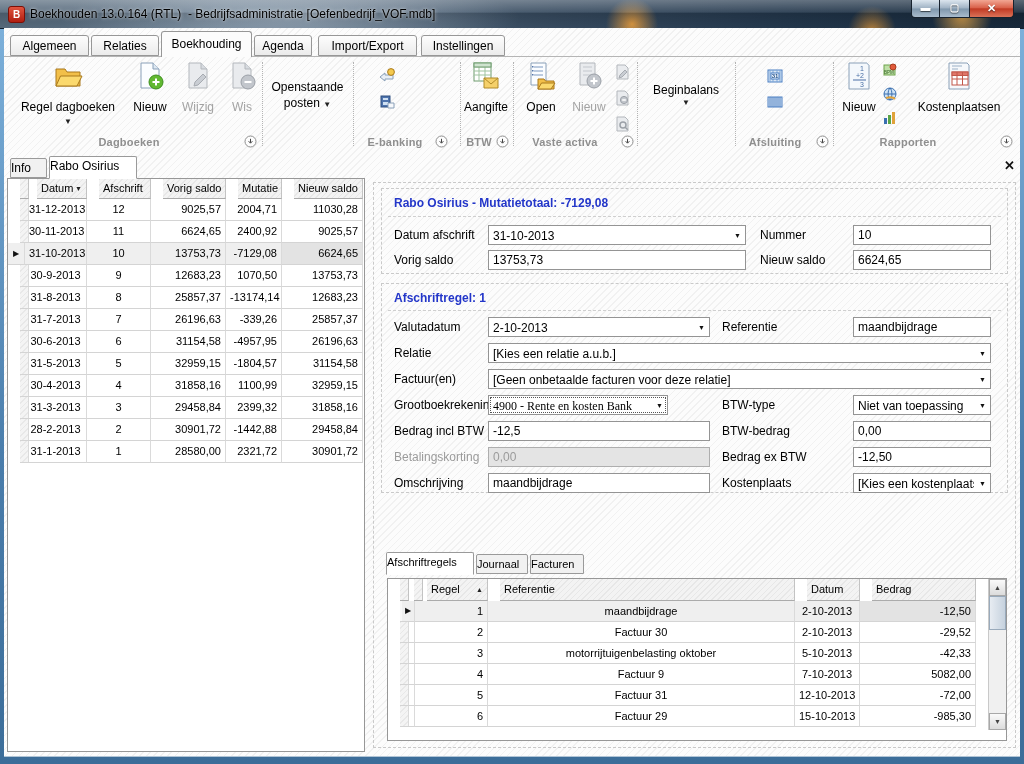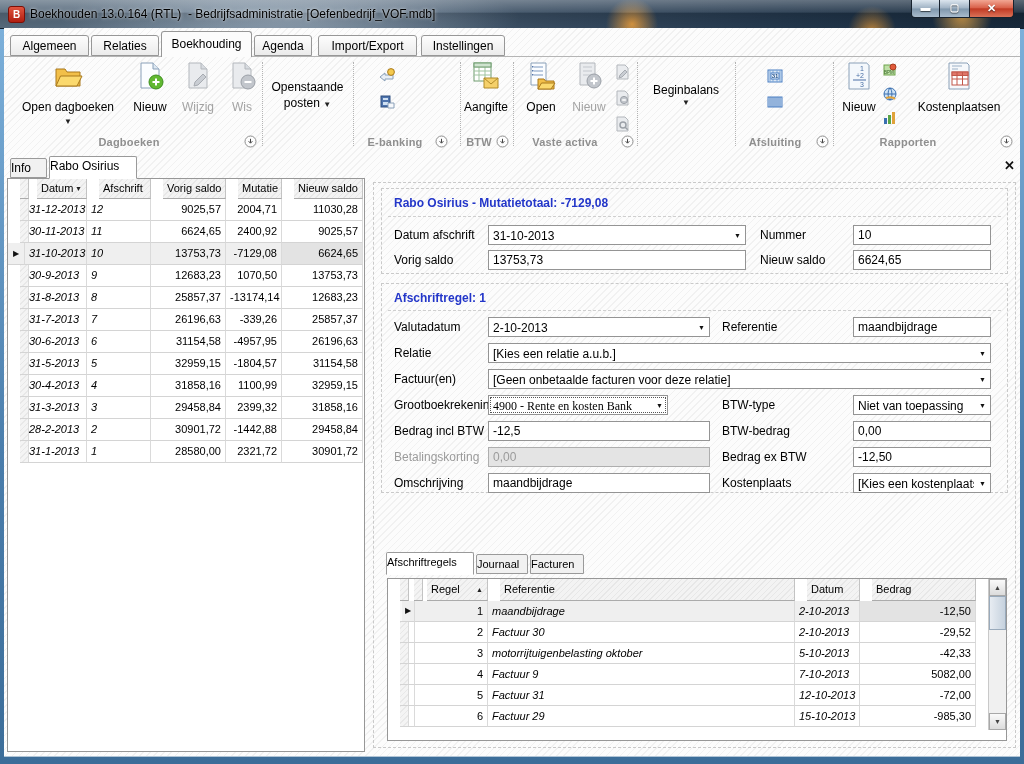--- a/index.html
+++ b/index.html
@@ -97,21 +97,21 @@
   .dhead{height:22px;line-height:21px;}
   .cell{
     box-sizing:border-box;border-right:1px solid #dadada;border-bottom:1px solid #d4d4d4;
     padding:0 4px;overflow:hidden;white-space:nowrap;
   }
   .hcell{background-color:#f3f3f3;border-right:1px solid #c3c3c3;border-bottom:1px solid #ababab;
     display:flex;justify-content:space-between;align-items:center;}
   .sort{font-size:7px;color:#222;}
   .selcol{background-color:#f4f4f4;}
   .markcol{font-size:8px;color:#111;text-align:center;padding:0;}
-  .al{text-align:left;font-style:italic;}  .ar{text-align:right;}
+  .al{text-align:center;}  .ar{text-align:right;}
   .trow.sel .cell{background-color:#efefef;}
   .trow.sel .cell:last-child{background-color:#e3e3e3;}
   .trow.sel .selcol{background-image:none;background-color:#f8f8f8;}
   
   .rightbox{position:absolute;border:1px dashed #c9c9c9;box-sizing:border-box;}
   .sec{position:absolute;border:1px dashed #c9c9c9;box-sizing:border-box;}
   .sectitle{position:absolute;left:12px;top:7px;font-weight:bold;color:#2336c9;}
   .secsep{position:absolute;left:6px;right:6px;border-top:1px dashed #cfcfcf;}
   .flabel{position:absolute;white-space:nowrap;}
   .flabel.dis{color:#9b9b9b;}
@@ -163,21 +163,21 @@
   <div class="rtab" style="left:314px;width:99px">Import/Export</div>
   <div class="rtab" style="left:417px;width:84px">Instellingen</div>
 
   <div class="rbig" style="left:12px;width:104px">
     <span>
       <svg width="32" height="32" viewBox="0 0 32 32">
           <path d="M4 9h9l2 3h13v14H4z" fill="#f2bf49" stroke="#a9791c"></path>
           <path d="M4 26l4.5-10H30l-5 10z" fill="#fbd96e" stroke="#a9791c"></path>
         </svg>
     </span>
-    <span class="rlabel">Open dagboeken</span>
+    <span class="rlabel">Regel dagboeken</span>
     <span class="dd">▼</span>
   </div>
   <div class="rbig" style="left:122px;width:48px">
     <span>
       <svg width="32" height="32" viewBox="0 0 32 32">
           <path d="M7 3h12l6 6v19H7z" fill="#fbfdff" stroke="#8aa0b8"></path>
           <path d="M19 3v6h6" fill="#dde8f2" stroke="#8aa0b8"></path>
           <circle cx="22" cy="22" r="7" fill="#61b832" stroke="#3e8f1f"></circle>
           <path d="M22 18.5v7M18.5 22h7" stroke="#fff" stroke-width="2"></path>
         </svg>

